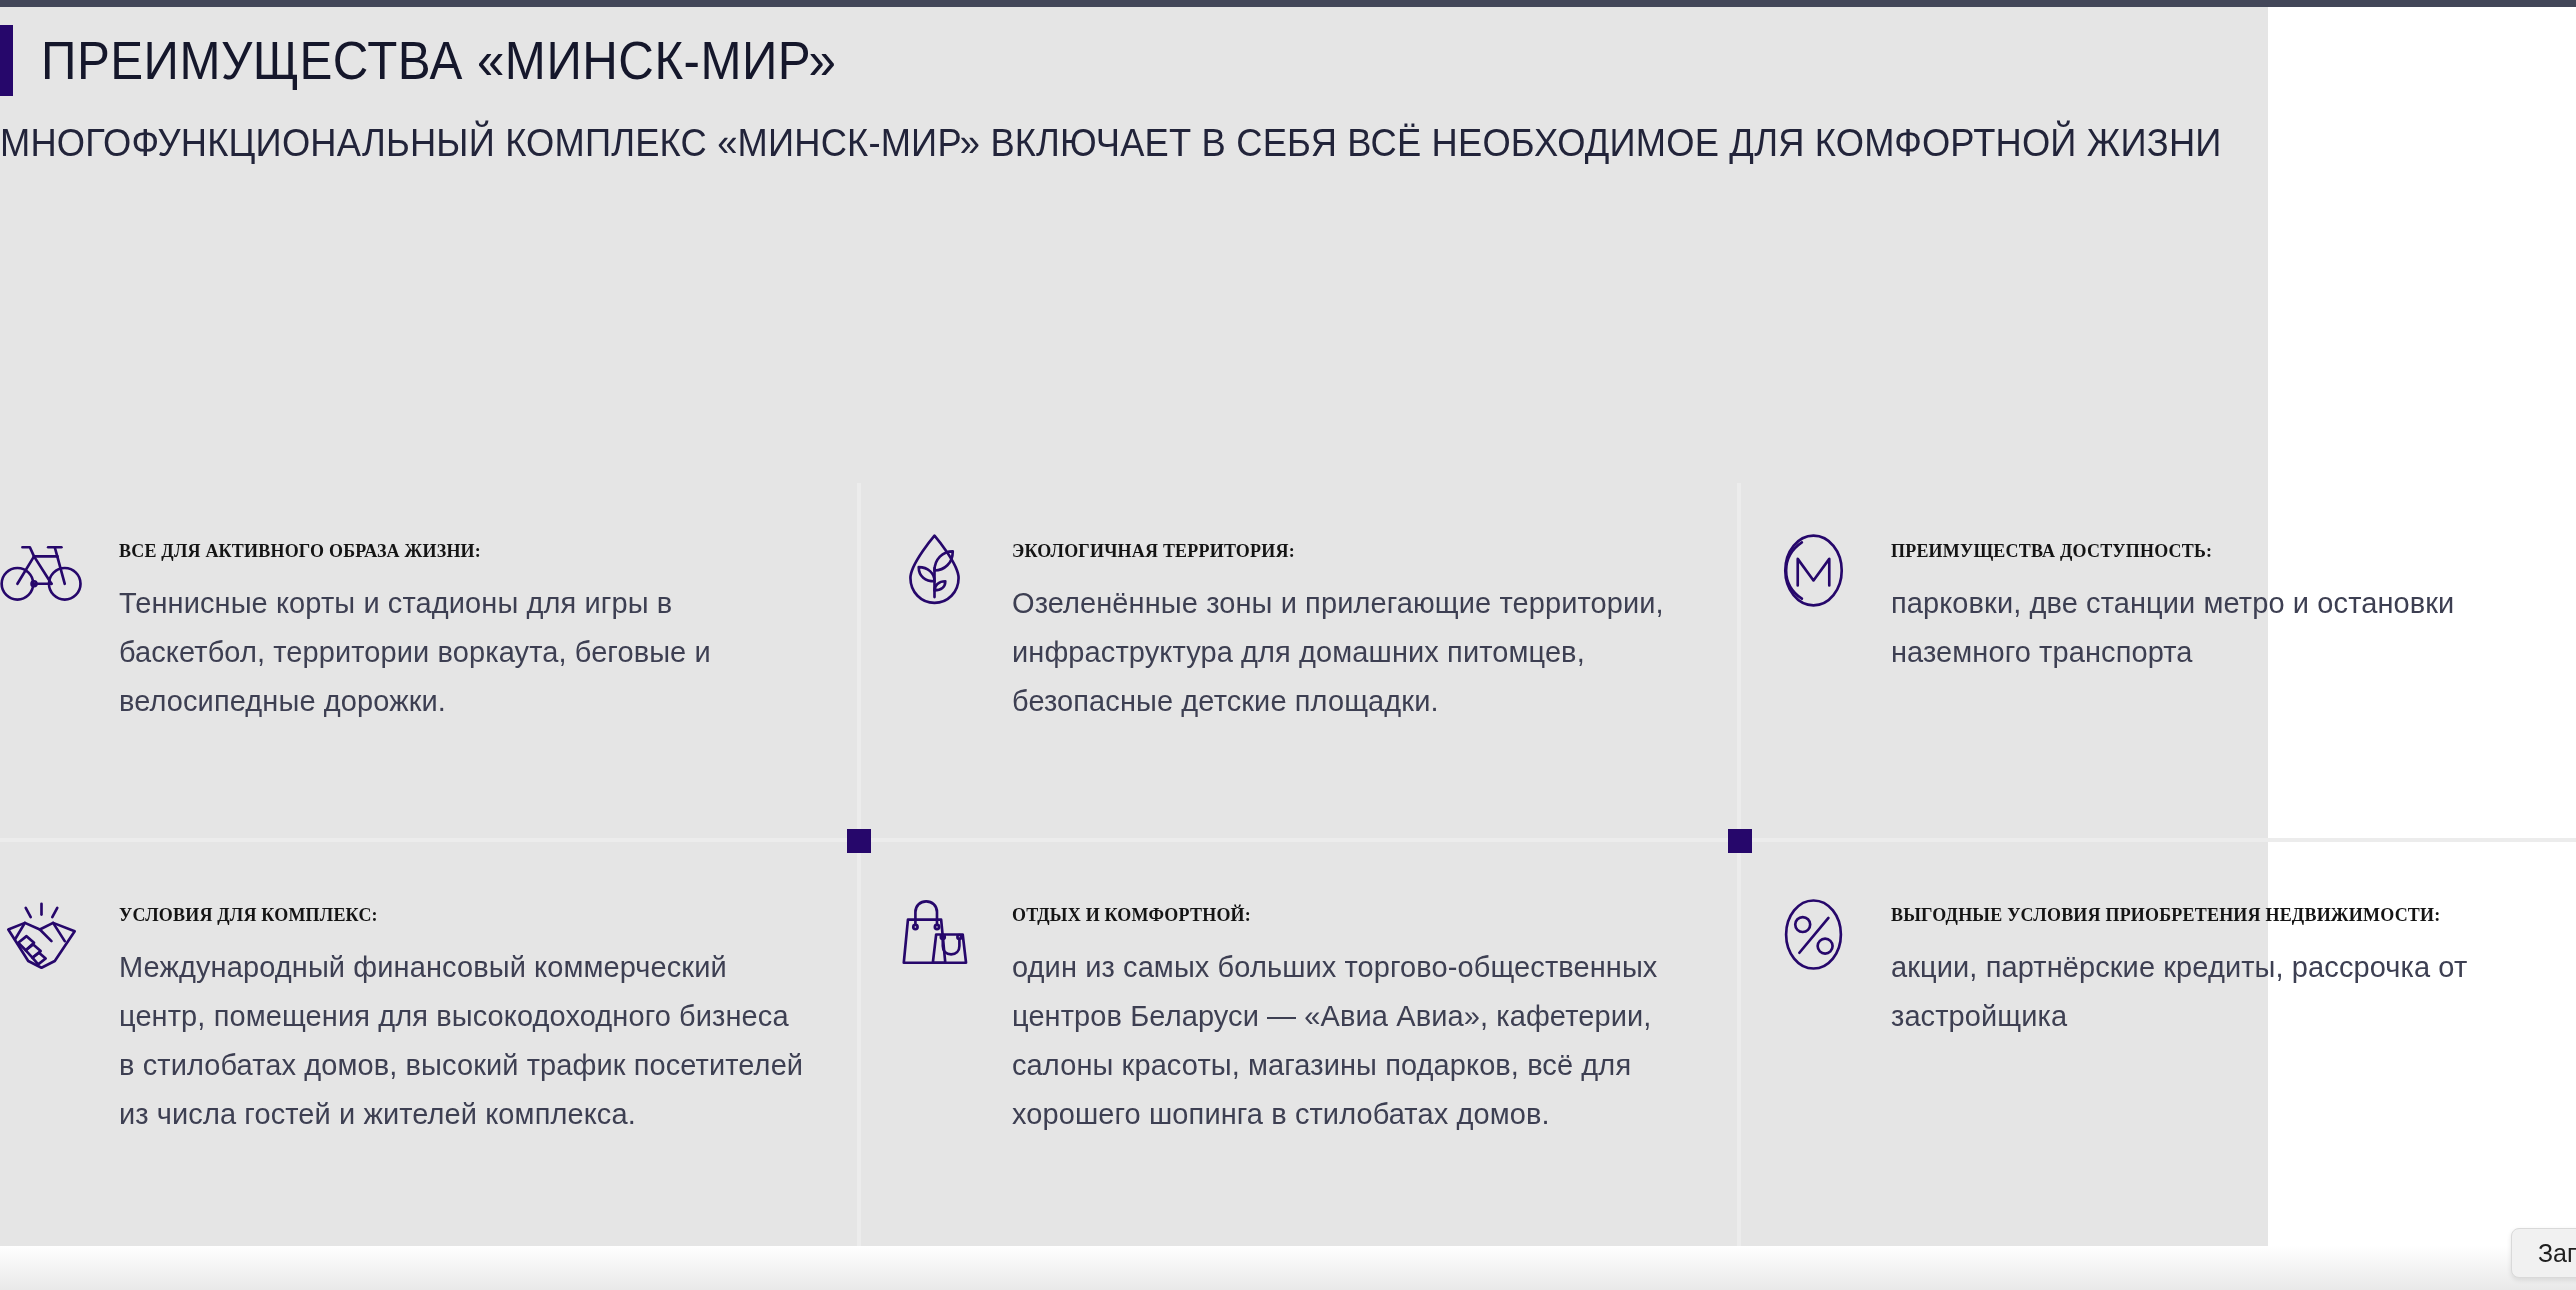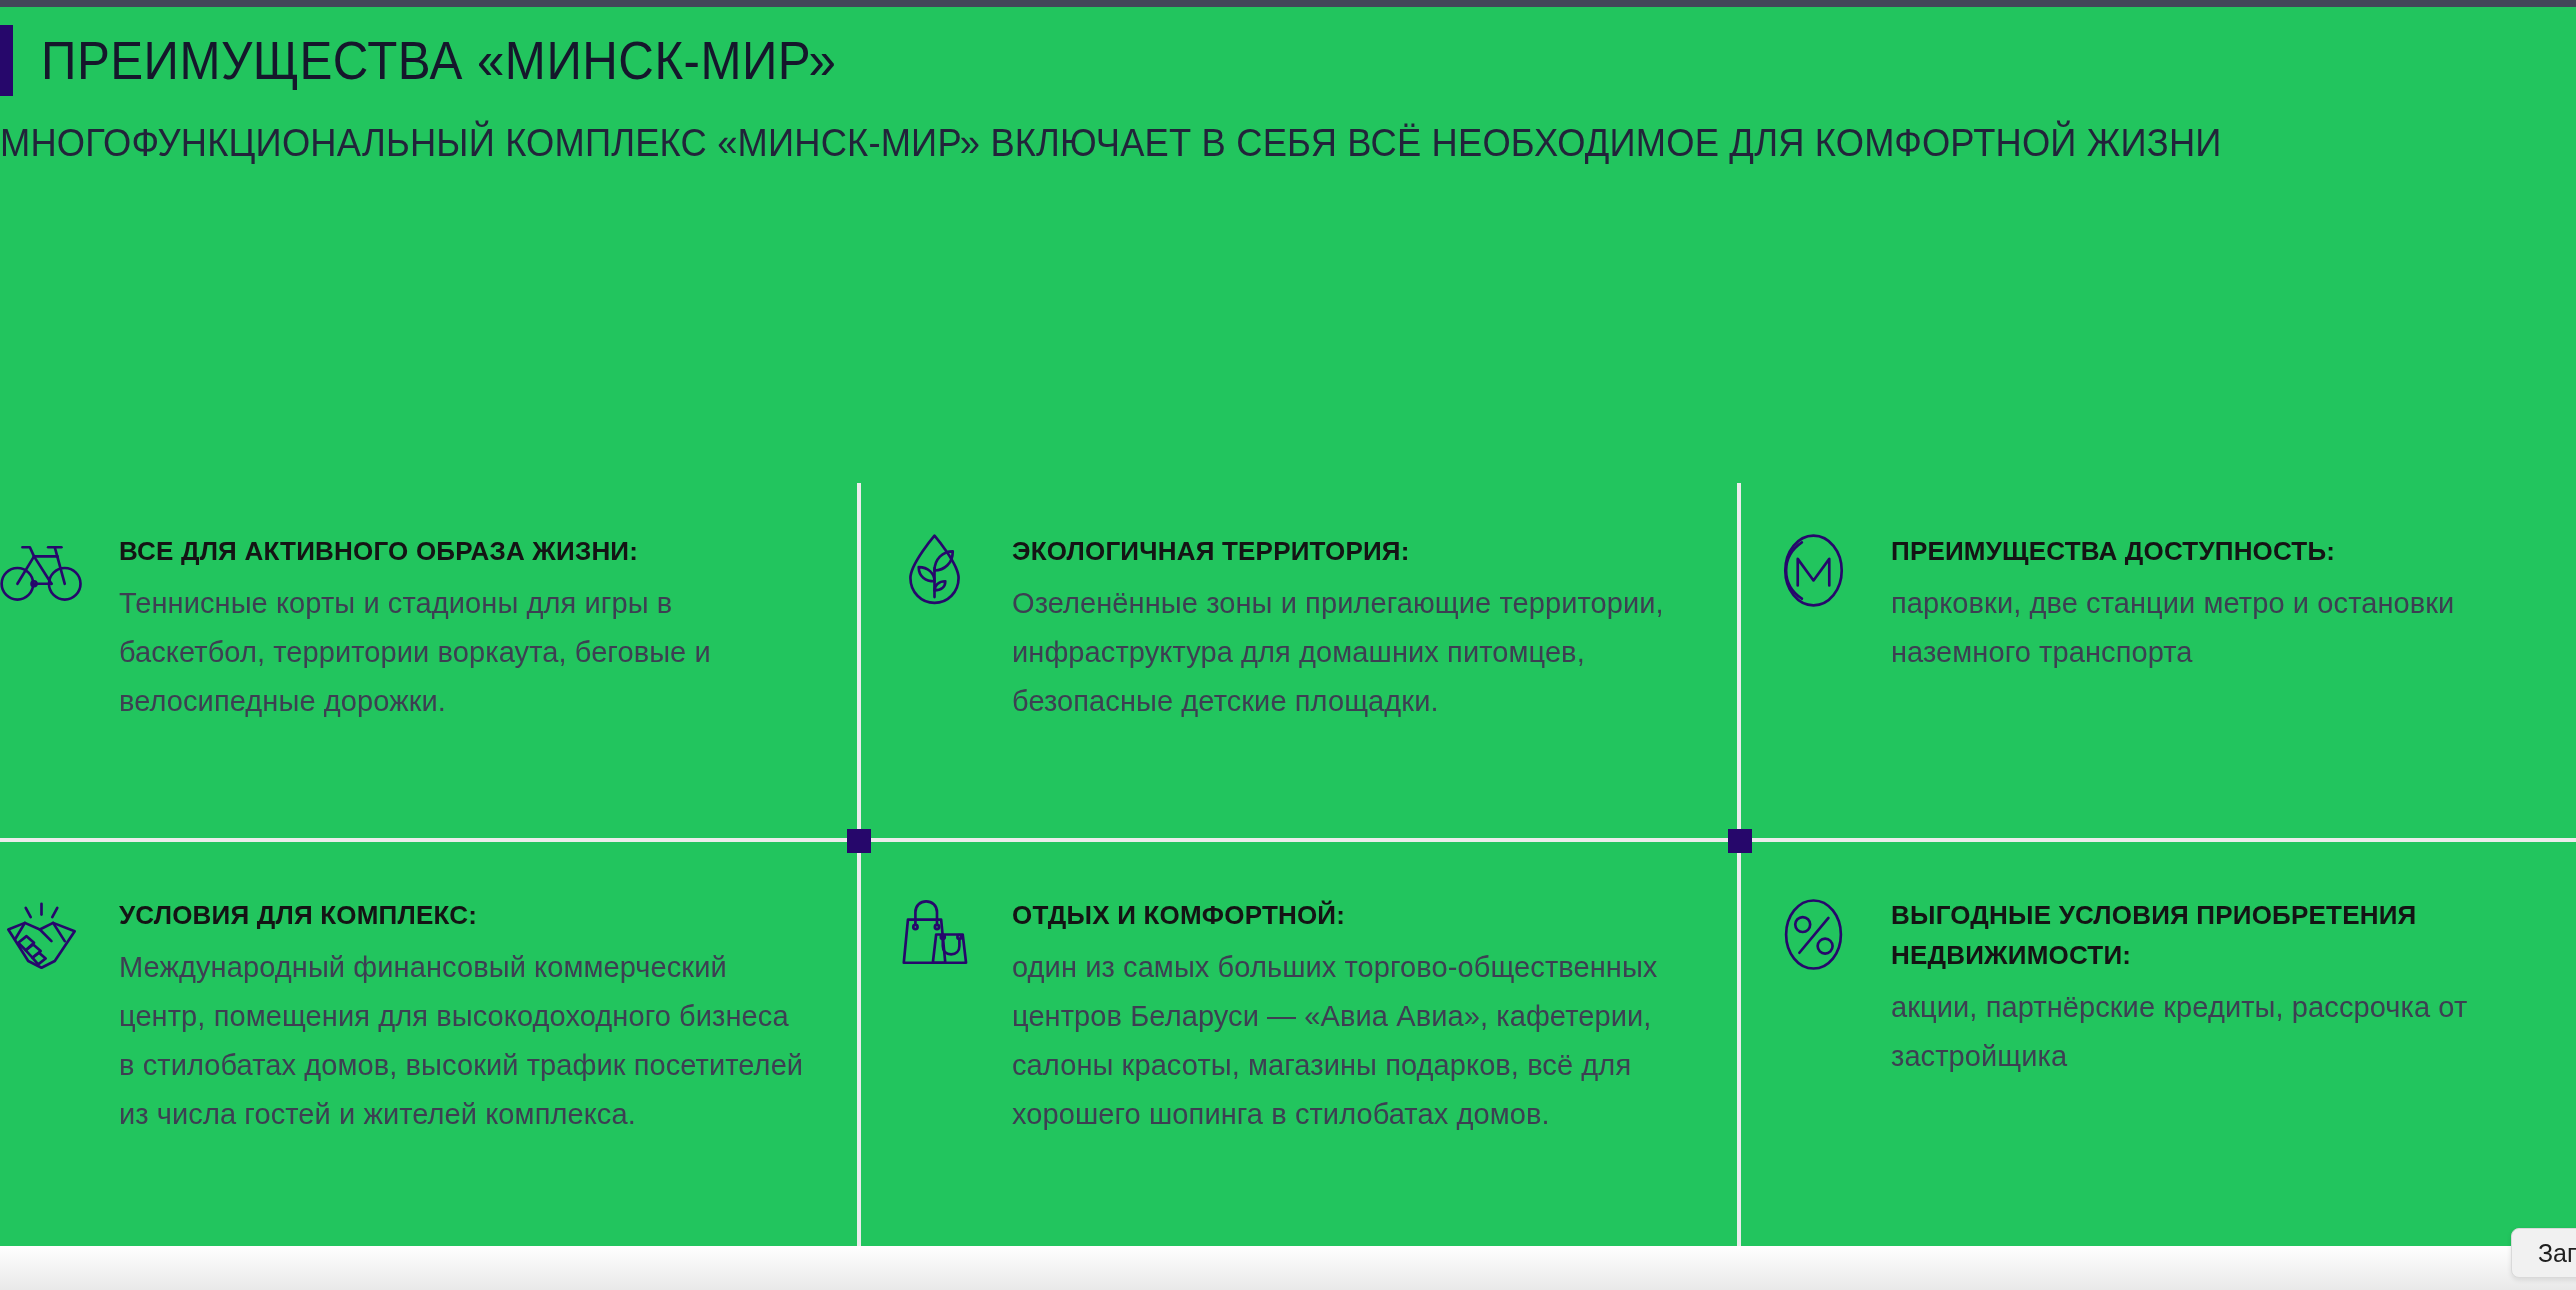--- a/index.html
+++ b/index.html
@@ -21,23 +21,23 @@
     top: 0; left: 0;
     width: 2576px;
     height: 7px;
     background: #434759;
   }
 
   
   .page {
     position: absolute;
     top: 7px; left: 0;
-    width: 2576px;
+    width: 2268px;
     height: 1284px;
-    background: #22c55e;
+    background: #e5e5e5;
   }
 
   
   .title-row {
     position: absolute;
     left: 0;
     top: 18px;
     display: flex;
     align-items: stretch;
   }
@@ -145,26 +145,27 @@
     display: block;
   }
 
   .card-body {
     flex: 1 1 auto;
     min-width: 0;
     padding-top: 6px;
   }
 
   .card-title {
-    font-size: 26px;
+    font-size: 18px;
     line-height: 40px;
     font-weight: 700;
     color: #141414;
     letter-spacing: 0.2px;
     margin: 0 0 8px 0;
+    font-family: Liberation Serif, serif;
   }
 
   .card-text {
     font-size: 29px;
     line-height: 49px;
     font-weight: 400;
     color: #3d3f52;
     letter-spacing: 0.1px;
     margin: 0;
   }

